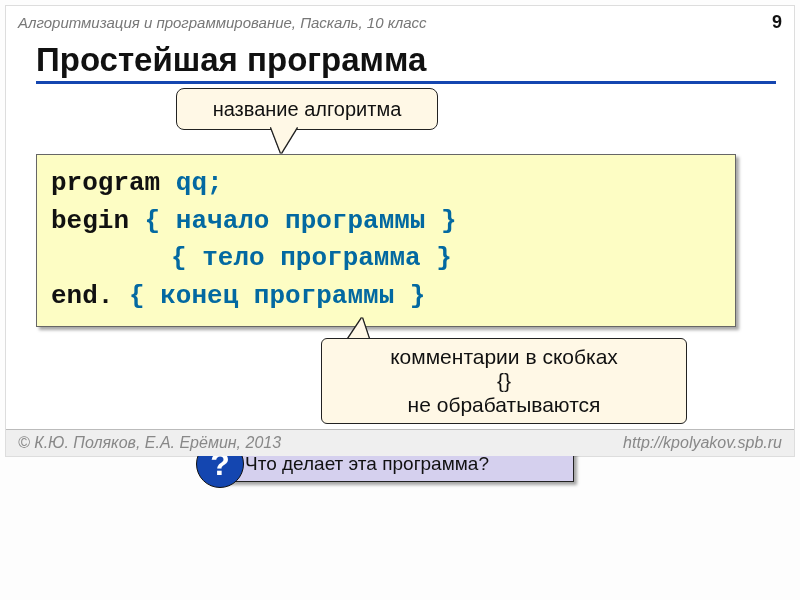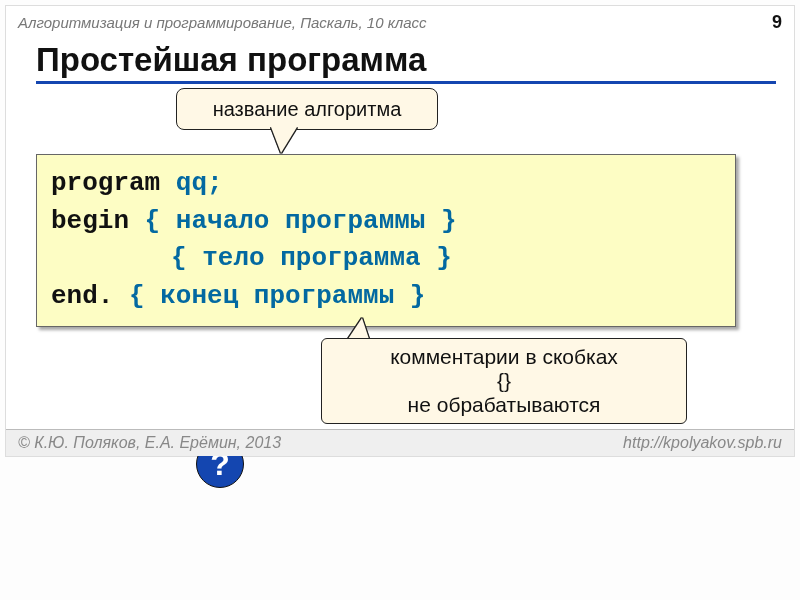--- a/index.html
+++ b/index.html
@@ -189,20 +189,23 @@
     </div>
   </div>
 
   <div class="callout-bot-tail"></div>
   <div class="callout-bot">
     <div>комментарии в скобках</div>
     <div>{}</div>
     <div>не обрабатываются</div>
   </div>
 
+  <div class="qbar">
+    <span>Что делает эта программа?</span>
+  </div>
   <div class="qcircle">?</div>
 
   <div class="footer">
     <span>© К.Ю. Поляков, Е.А. Ерёмин, 2013</span>
     <span>http://kpolyakov.spb.ru</span>
   </div>
 
 </div>
 
 </body></html>

